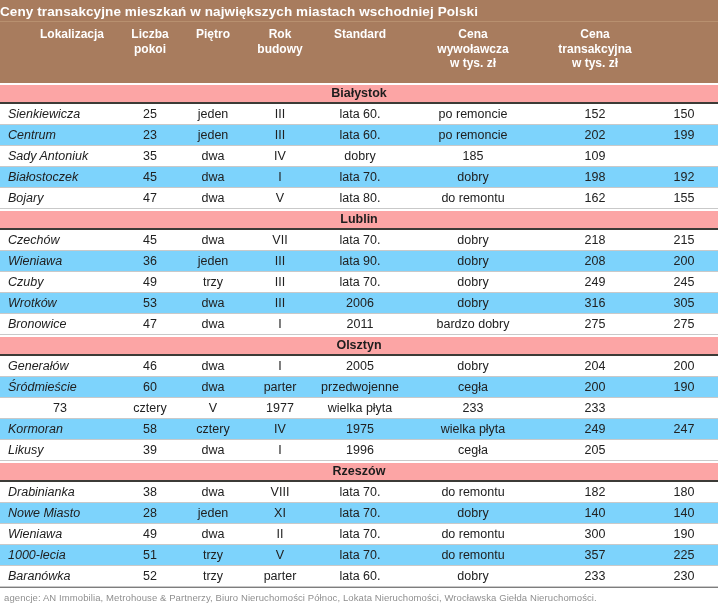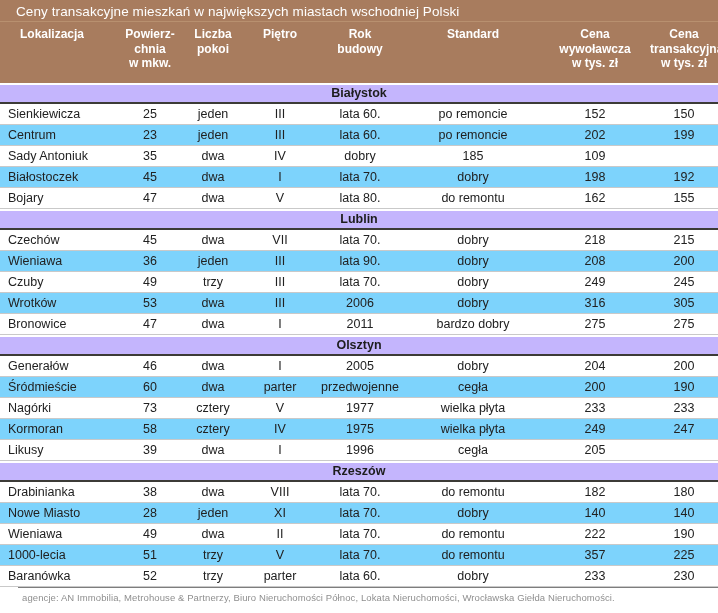--- a/index.html
+++ b/index.html
@@ -6,83 +6,80 @@
   body {
     width: 718px; height: 613px; overflow: hidden;
     font-family: "Liberation Sans", sans-serif;
     -webkit-font-smoothing: antialiased;
   }
   .wrap { width: 718px; height: 613px; overflow: hidden; background: #fff; }
 
   
   .titlebar {
     background: #a87c5e; height: 22px; line-height: 23px;
-    padding-left: 16px; box-sizing: border-box;
+    padding-left: 0; box-sizing: border-box;
     border-bottom: 1px solid #b8906f;
-    color: #fff; font-size: 13.5px; font-weight: normal;
+    color: #fff; font-size: 13.5px; font-weight: bold;
     letter-spacing: 0.1px; white-space: nowrap;
   }
   .colheaders {
     background: #a87c5e; height: 61px; box-sizing: border-box;
     display: grid;
     grid-template-columns: 120px 60px 66px 68px 92px 134px 110px 68px;
     padding-top: 5px;
   }
   .hc {
     color: #fff; font-size: 12px; font-weight: bold; line-height: 14.5px;
     text-align: center; white-space: pre;
   }
-  .hc.c-loc { text-align: left; padding-left: 20px; }
+  .hc.c-loc { text-align: left; padding-left: 20px; margin-left: 20px; }
 
   
   .section-bar {
-    background: #c4b5fd;
+    background: #fca5a5;
     border-top: 2px solid #ffffff;
     border-bottom: 2px solid #3c3b37;
     height: 21px; box-sizing: border-box;
     line-height: 17px; text-align: center;
     font-size: 12.5px; font-weight: bold; color: #1d1d1d;
   }
 
   
   .row {
     display: grid;
     grid-template-columns: 120px 60px 66px 68px 92px 134px 110px 68px;
     height: 21px; box-sizing: border-box;
     border-bottom: 1px solid #c9c9c9;
     background: #ffffff;
     font-size: 12.5px; color: #212121; line-height: 20px;
   }
   .row.alt { background: #7dd3fc; }
   .cell { text-align: center; overflow: hidden; white-space: nowrap; }
-  .cell.c-loc { text-align: left; padding-left: 8px; }
+  .cell.c-loc { text-align: left; padding-left: 8px; font-style: italic; }
 
   
   .footer {
     border-top: 1px solid #7d7d7d;
     height: 25px; box-sizing: border-box;
     padding: 4px 0 0 4px;
     font-size: 9.5px; color: #8f8f8f; letter-spacing: 0.1px;
-    white-space: nowrap; overflow: hidden; margin-left: 18px;
+    white-space: nowrap; overflow: hidden;
   }
 </style>
 </head>
 <body>
 
 <div class="wrap">
 
   <div class="titlebar">
     <span>Ceny transakcyjne mieszkań w największych miastach wschodniej Polski</span>
   </div>
 
   <div class="colheaders">
     <span class="hc c-loc">Lokalizacja</span>
-    <span class="hc c-area">Powierz-
-chnia
-w mkw.</span>
     <span class="hc c-rooms">Liczba
 pokoi</span>
     <span class="hc c-floor">Piętro</span>
     <span class="hc c-year">Rok
 budowy</span>
     <span class="hc c-std">Standard</span>
     <span class="hc c-ask">Cena
 wywoławcza
 w tys. zł</span>
     <span class="hc c-trans">Cena
@@ -207,21 +204,20 @@
         <span class="cell c-loc">Śródmieście</span>
         <span class="cell c-area">60</span>
         <span class="cell c-rooms">dwa</span>
         <span class="cell c-floor">parter</span>
         <span class="cell c-year">przedwojenne</span>
         <span class="cell c-std">cegła</span>
         <span class="cell c-ask">200</span>
         <span class="cell c-trans">190</span>
       </div>
       <div class="row">
-        <span class="cell c-loc">Nagórki</span>
         <span class="cell c-area">73</span>
         <span class="cell c-rooms">cztery</span>
         <span class="cell c-floor">V</span>
         <span class="cell c-year">1977</span>
         <span class="cell c-std">wielka płyta</span>
         <span class="cell c-ask">233</span>
         <span class="cell c-trans">233</span>
       </div>
       <div class="row alt">
         <span class="cell c-loc">Kormoran</span>
@@ -263,21 +259,21 @@
         <span class="cell c-ask">140</span>
         <span class="cell c-trans">140</span>
       </div>
       <div class="row">
         <span class="cell c-loc">Wieniawa</span>
         <span class="cell c-area">49</span>
         <span class="cell c-rooms">dwa</span>
         <span class="cell c-floor">II</span>
         <span class="cell c-year">lata 70.</span>
         <span class="cell c-std">do remontu</span>
-        <span class="cell c-ask">222</span>
+        <span class="cell c-ask">300</span>
         <span class="cell c-trans">190</span>
       </div>
       <div class="row alt">
         <span class="cell c-loc">1000-lecia</span>
         <span class="cell c-area">51</span>
         <span class="cell c-rooms">trzy</span>
         <span class="cell c-floor">V</span>
         <span class="cell c-year">lata 70.</span>
         <span class="cell c-std">do remontu</span>
         <span class="cell c-ask">357</span>

